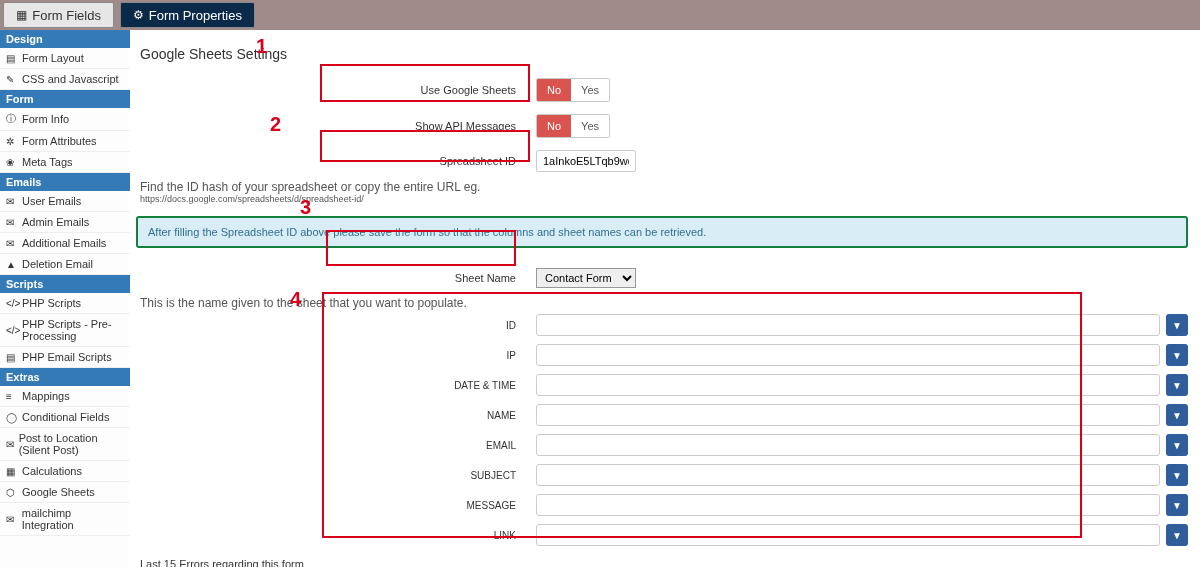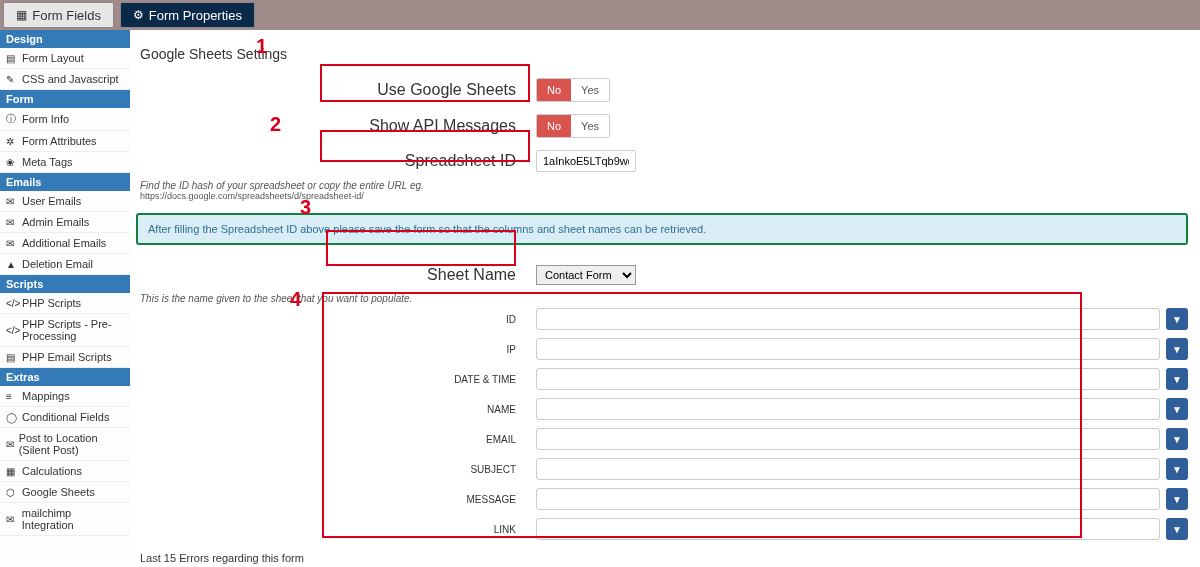--- a/index.html
+++ b/index.html
@@ -90,21 +90,21 @@
     }
     .form-row {
       display: flex;
       align-items: center;
       padding: 6px 0;
     }
     .form-label {
       width: 400px;
       text-align: right;
       padding-right: 20px;
-      font-size: 16px;
+      font-size: 11px;
       color: #333;
     }
     .toggle-group {
       display: inline-flex;
       border: 1px solid #ccc;
       border-radius: 2px;
       overflow: hidden;
     }
     .toggle-group span {
       padding: 5px 10px;
@@ -127,24 +127,23 @@
       width: 100px;
       border-radius: 2px;
     }
     .select-input {
       border: 1px solid #999;
       padding: 2px 4px;
       font-size: 11px;
       width: 100px;
     }
     .help-text {
-      font-size: 10px;
+      font-size: 12px;
       color: #555;
       padding: 2px 0 0 4px;
-      font-style: italic;
     }
     .help-url {
       font-size: 9px;
       color: #555;
       padding: 0 0 6px 4px;
     }
     .info-box {
       background: #d9edf7;
       border: 2px solid #15803d;
       color: #31708f;

